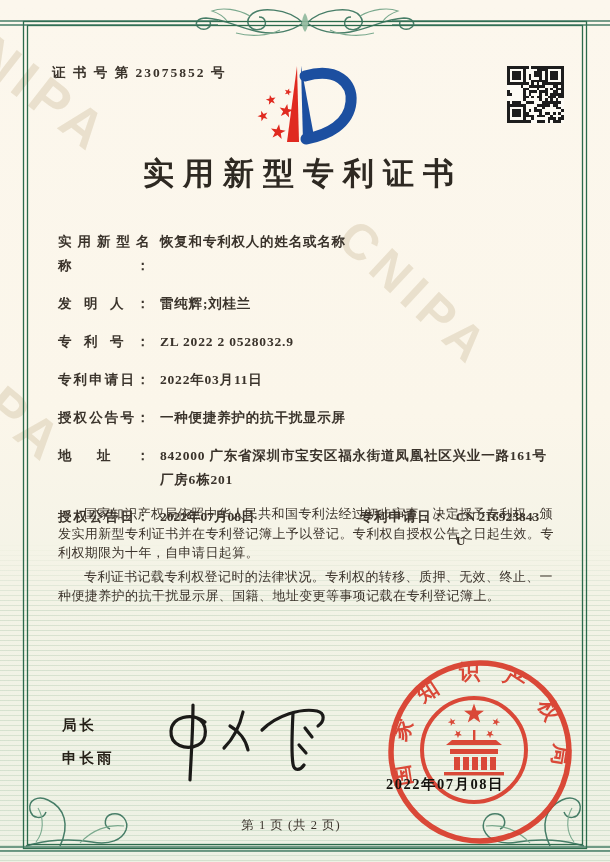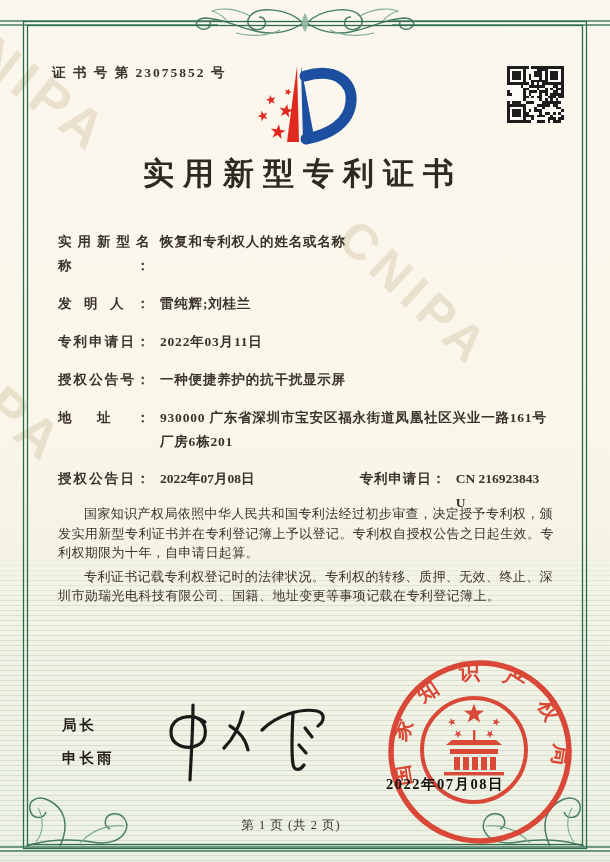--- a/index.html
+++ b/index.html
@@ -361,44 +361,48 @@
 <div class="abs fields">
   <div class="frow">
     <span class="flabel">实用新型名称：</span>
     <span class="fvalue">恢复和专利权人的姓名或名称</span>
   </div>
   <div class="frow">
     <span class="flabel">发明人：</span>
     <span class="fvalue">雷纯辉;刘桂兰</span>
   </div>
   <div class="frow">
+    <span class="flabel">专利号：</span>
+    <span class="fvalue">ZL 2022 2 0528032.9</span>
+  </div>
+  <div class="frow">
     <span class="flabel">专利申请日：</span>
     <span class="fvalue">2022年03月11日</span>
   </div>
   <div class="frow">
     <span class="flabel">授权公告号：</span>
     <span class="fvalue">一种便捷养护的抗干扰显示屏</span>
   </div>
   <div class="frow addr">
     <span class="flabel">地址：</span>
-    <span class="fvalue">930000 广东省深圳市宝安区福永街道凤凰社区兴业一路161号厂房6栋201</span>
+    <span class="fvalue">842000 广东省深圳市宝安区福永街道凤凰社区兴业一路161号厂房6栋201</span>
   </div>
   <div class="frow">
     <span class="flabel">授权公告日：</span>
     <span style="width:150px;">2022年07月08日</span>
     <span class="pair2">
       <span class="flabel">专利申请日：</span>
       <span>CN 216923843 U</span>
     </span>
   </div>
 </div>
 
 <div class="abs paras">
   <p>国家知识产权局依照中华人民共和国专利法经过初步审查，决定授予专利权，颁发实用新型专利证书并在专利登记簿上予以登记。专利权自授权公告之日起生效。专利权期限为十年，自申请日起算。</p>
-  <p>专利证书记载专利权登记时的法律状况。专利权的转移、质押、无效、终止、深圳市勋瑞光电科技有限公司、国籍、地址变更等事项记载在专利登记簿上。</p>
+  <p>专利证书记载专利权登记时的法律状况。专利权的转移、质押、无效、终止、一种便捷养护的抗干扰显示屏、国籍、地址变更等事项记载在专利登记簿上。</p>
 </div>
 
 <div class="abs director">
   <div>局长</div>
   <div>申长雨</div>
 </div>
 
 <svg class="abs sig" width="220" height="110" viewBox="120 688 220 110">
   <g stroke="#1b1a18" stroke-width="3.2" fill="none" stroke-linecap="round" stroke-linejoin="round">
     <path d="M205,722 C191,712 172,717 171,731 C170,745 186,751 198,745 C208,740 208,723 197,718"></path>

